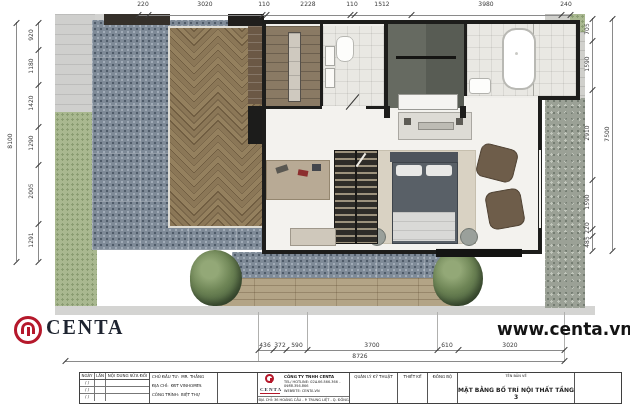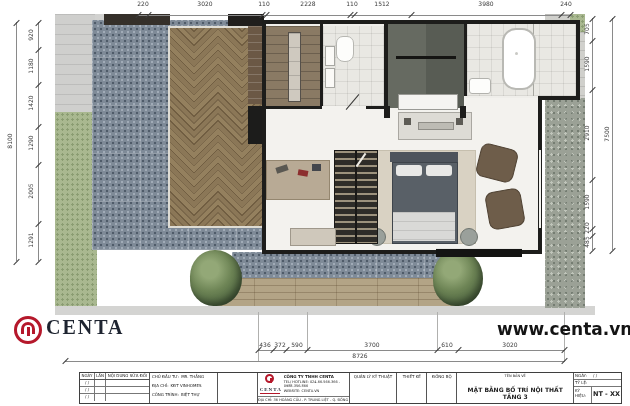--- a/index.html
+++ b/index.html
@@ -294,28 +294,15 @@
     </div>
     <div class="tb-col" style="width:30px;text-align:center;padding-top:1px;">
       <span>ĐỒNG BỘ</span>
     </div>
 
     <div class="tb-col" style="width:117px;text-align:center;">
       <div style="font-size:3.5px;margin-top:1px;">TÊN BẢN VẼ</div>
       <div style="font-size:6px;font-weight:700;margin-top:8px;">MẶT BẰNG BỐ TRÍ NỘI THẤT TẦNG 3</div>
     </div>
 
-    <div style="width:47px;height:100%;">
-      <div style="display:flex;border-bottom:1px solid #777;height:7px;padding:0 1px;">
-        <span style="width:18px;">NGÀY:</span>
-        <span>/    /</span>
-      </div>
-      <div style="border-bottom:1px solid #777;height:7px;padding:0 1px;">
-        <span>TỶ LỆ:</span>
-      </div>
-      <div style="display:flex;height:16px;">
-        <div style="width:18px;border-right:1px solid #777;padding:1px;">KÝ HIỆU:</div>
-        <div style="flex:1;text-align:center;font-size:6.5px;font-weight:700;line-height:15px;">NT - XX</div>
-      </div>
-    </div>
   </div>
 
 </div>
 
 </body></html>

